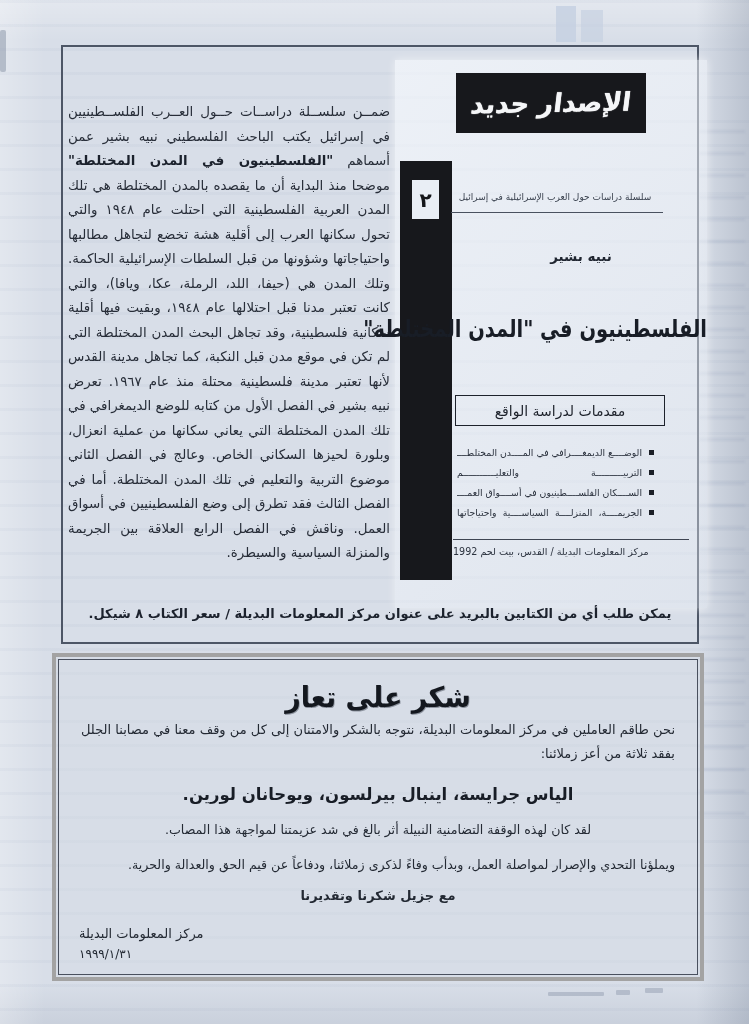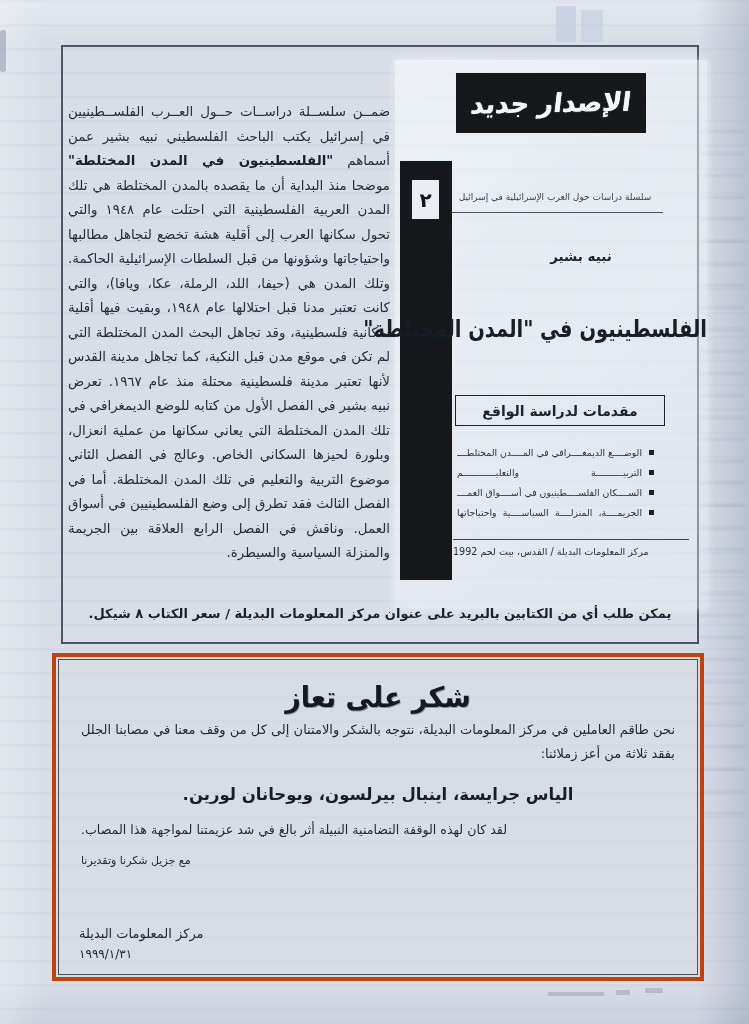--- a/index.html
+++ b/index.html
@@ -43,39 +43,39 @@
   .series{left:60px;top:132px;width:200px;text-align:center;direction:rtl;
           font-size:9px;color:#39414e;white-space:nowrap;}
   .series-rule{left:56px;top:152px;width:212px;border-top:1.3px solid #49515f;}
   .author{left:61px;top:188px;width:250px;text-align:center;direction:rtl;
           font-weight:bold;font-size:13.5px;color:#1f2530;}
   .cover-title{left:46px;top:258px;width:266px;text-align:center;direction:rtl;
           font-weight:bold;font-size:19.5px;color:#181d26;transform:scaleY(1.22);
           white-space:nowrap;}
   .subtitle-box{left:60px;top:335px;width:208px;height:29px;border:1.6px solid #1d222b;
           display:flex;align-items:center;justify-content:center;
-          font-weight:bold;font-size:14px;color:#1d222b;direction:rtl;}
+          font-weight:normal;font-size:14px;color:#1d222b;direction:rtl;}
   .toc{left:62px;top:382px;width:197px;direction:rtl;}
   .toc-item{display:flex;align-items:center;gap:7px;height:20px;direction:rtl;}
   .sq{width:5px;height:5px;background:#1b1f27;flex:0 0 auto;}
   .toc-item span{flex:1;font-size:9.3px;color:#2a313d;text-align:justify;text-align-last:justify;white-space:nowrap;overflow:hidden;}
   .cover-rule{left:58px;top:479px;width:236px;border-top:1.2px solid #3e4document552;border-top:1.2px solid #3e4552;}
   .imprint{left:58px;top:486px;direction:rtl;font-size:9.6px;color:#2b323e;white-space:nowrap;}
 
   
-  .thanks-box{left:52px;top:653px;width:644px;height:320px;border:4px solid #c2410c;background:rgba(214,220,230,.35);}
+  .thanks-box{left:52px;top:653px;width:644px;height:320px;border:4px solid #a3a3a3;background:rgba(214,220,230,.35);}
   .thanks-inner{position:absolute;inset:2px;border:1px solid #49505e;direction:rtl;
           padding:14px 22px 10px 22px;box-sizing:border-box;}
   .thanks-title{text-align:center;font-weight:800;font-size:27px;color:#14181f;
           margin-top:8px;text-shadow:.8px .8px 0 rgba(50,58,72,.45);transform:scaleY(1.05);}
   .thanks-p1{margin-top:5px;font-size:13px;line-height:23.5px;text-align:justify;color:#232933;}
   .thanks-names{margin-top:20px;text-align:center;font-weight:bold;font-size:16.5px;color:#181d26;}
-  .thanks-p2{margin-top:15px;font-size:12.6px;line-height:22px;text-align:left;color:#242a34;}
+  .thanks-p2{margin-top:15px;font-size:12.6px;line-height:22px;text-align:center;color:#242a34;}
   .thanks-p3{font-size:12.6px;line-height:22px;text-align:justify;color:#242a34;}
-  .thanks-close{margin-top:9px;text-align:left;font-size:11px;color:#232933;}
+  .thanks-close{margin-top:9px;text-align:center;font-size:13px;color:#232933;font-weight:bold;}
   .thanks-sig{position:absolute;left:20px;bottom:10px;direction:rtl;text-align:left;
           font-size:13px;line-height:20px;color:#232933;}
   .thanks-sig .date{font-size:12px;letter-spacing:1px;}
 </style>
 </head>
 <body>
 
 <div class="abs bleed"></div>
 <div class="abs bleed-right"></div>
 <div class="abs smudge" style="left:556px;top:6px;width:20px;height:36px;opacity:.8"></div>
@@ -127,19 +127,20 @@
 
   <div class="abs order-line">يمكن طلب أي من الكتابين بالبريد على عنوان مركز المعلومات البديلة / سعر الكتاب ٨ شيكل.</div>
 </div>
 
 <div class="abs thanks-box">
   <div class="thanks-inner">
     <div class="thanks-title">شكر على تعاز</div>
     <p class="thanks-p1">نحن طاقم العاملين في مركز المعلومات البديلة، نتوجه بالشكر والامتنان إلى كل من وقف معنا في مصابنا الجلل بفقد ثلاثة من أعز زملائنا:</p>
     <div class="thanks-names">الياس جرايسة، اينبال بيرلسون، ويوحانان لورين.</div>
     <p class="thanks-p2">لقد كان لهذه الوقفة التضامنية النبيلة أثر بالغ في شد عزيمتنا لمواجهة هذا المصاب.</p>
+    <p class="thanks-p3">ويملؤنا التحدي والإصرار لمواصلة العمل، وبدأب وفاءً لذكرى زملائنا، ودفاعاً عن قيم الحق والعدالة والحرية.</p>
     <div class="thanks-close">مع جزيل شكرنا وتقديرنا</div>
     <div class="thanks-sig">
       <div>مركز المعلومات البديلة</div>
       <div class="date">١٩٩٩/١/٣١</div>
     </div>
   </div>
 </div>
 
 </body></html>

